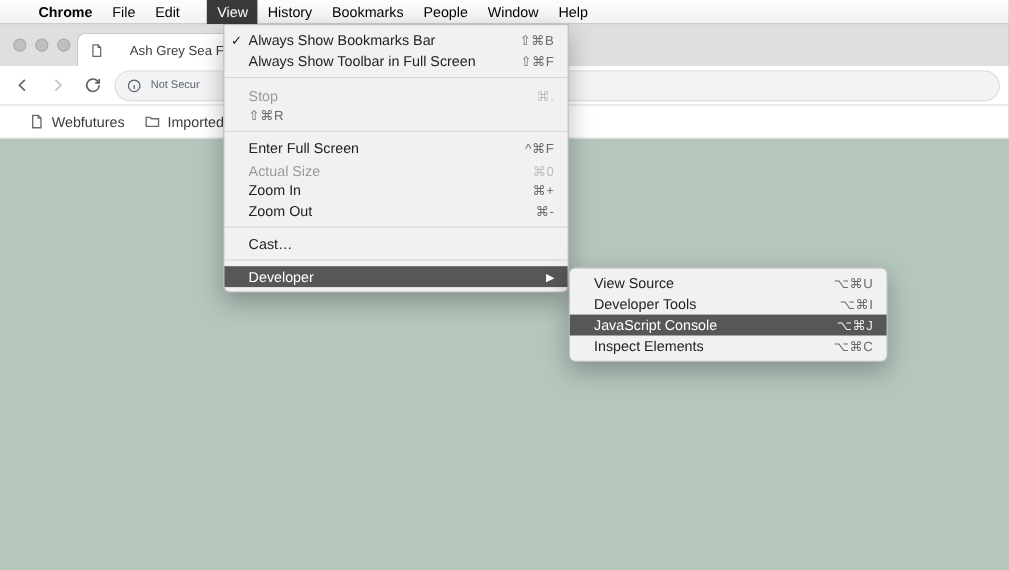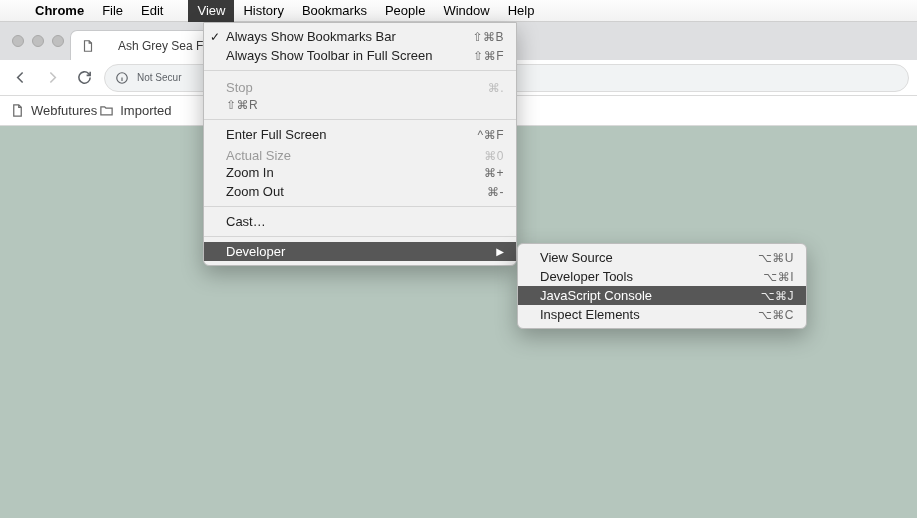--- a/index.html
+++ b/index.html
@@ -23,21 +23,21 @@
   .tab .title { font-size:12px; white-space:nowrap; overflow:hidden; }
 
   .toolbar { height:36px; background:#fff; border-bottom:1px solid #dadada; display:flex; align-items:center; padding:0 8px; gap:8px; }
   .navbtn { width:24px; height:24px; display:flex; align-items:center; justify-content:center; color:#5f6368; }
   .navbtn.disabled { color:#c3c3c3; }
   .navbtn svg { width:17px; height:17px; }
   .omnibox { flex:1; height:28px; border:1px solid #dcdcdc; border-radius:14px; background:#f1f3f4; display:flex; align-items:center; padding:0 10px; gap:8px; color:#5f6368;}
   .omnibox .secure svg { width:14px; height:14px; display:block; }
   .omnibox .txt { font-size:10px; color:#5f6368; }
 
-  .bookmarksbar { height:30px; background:#fff; border-bottom:1px solid #dadada; display:flex; align-items:center; padding:0 10px; gap:2px; color:#3b3b3b; }
+  .bookmarksbar { height:30px; background:#fff; border-bottom:1px solid #dadada; display:flex; align-items:center; padding:0 26px; gap:18px; color:#3b3b3b; }
   .bm { display:flex; align-items:center; gap:6px; font-size:12.5px; }
   .bm svg { width:15px; height:15px; display:block; }
 
   .content { position:absolute; left:0; right:0; top:126px; bottom:0; background:#b5c6bd; }
 
   
   .menu { position:absolute; background:#f1f1f1; border:1px solid #bcbcbc; border-radius:0 0 6px 6px; box-shadow:0 8px 22px rgba(0,0,0,.28); padding:4px 0; }
   .menu.view { left:203px; top:22px; width:314px; }
   .menu .row { display:flex; align-items:center; height:19px; padding:0 12px 0 22px; position:relative; color:#222; }
   .menu .row.disabled { color:#9a9a9a;align-items:flex-end; }

